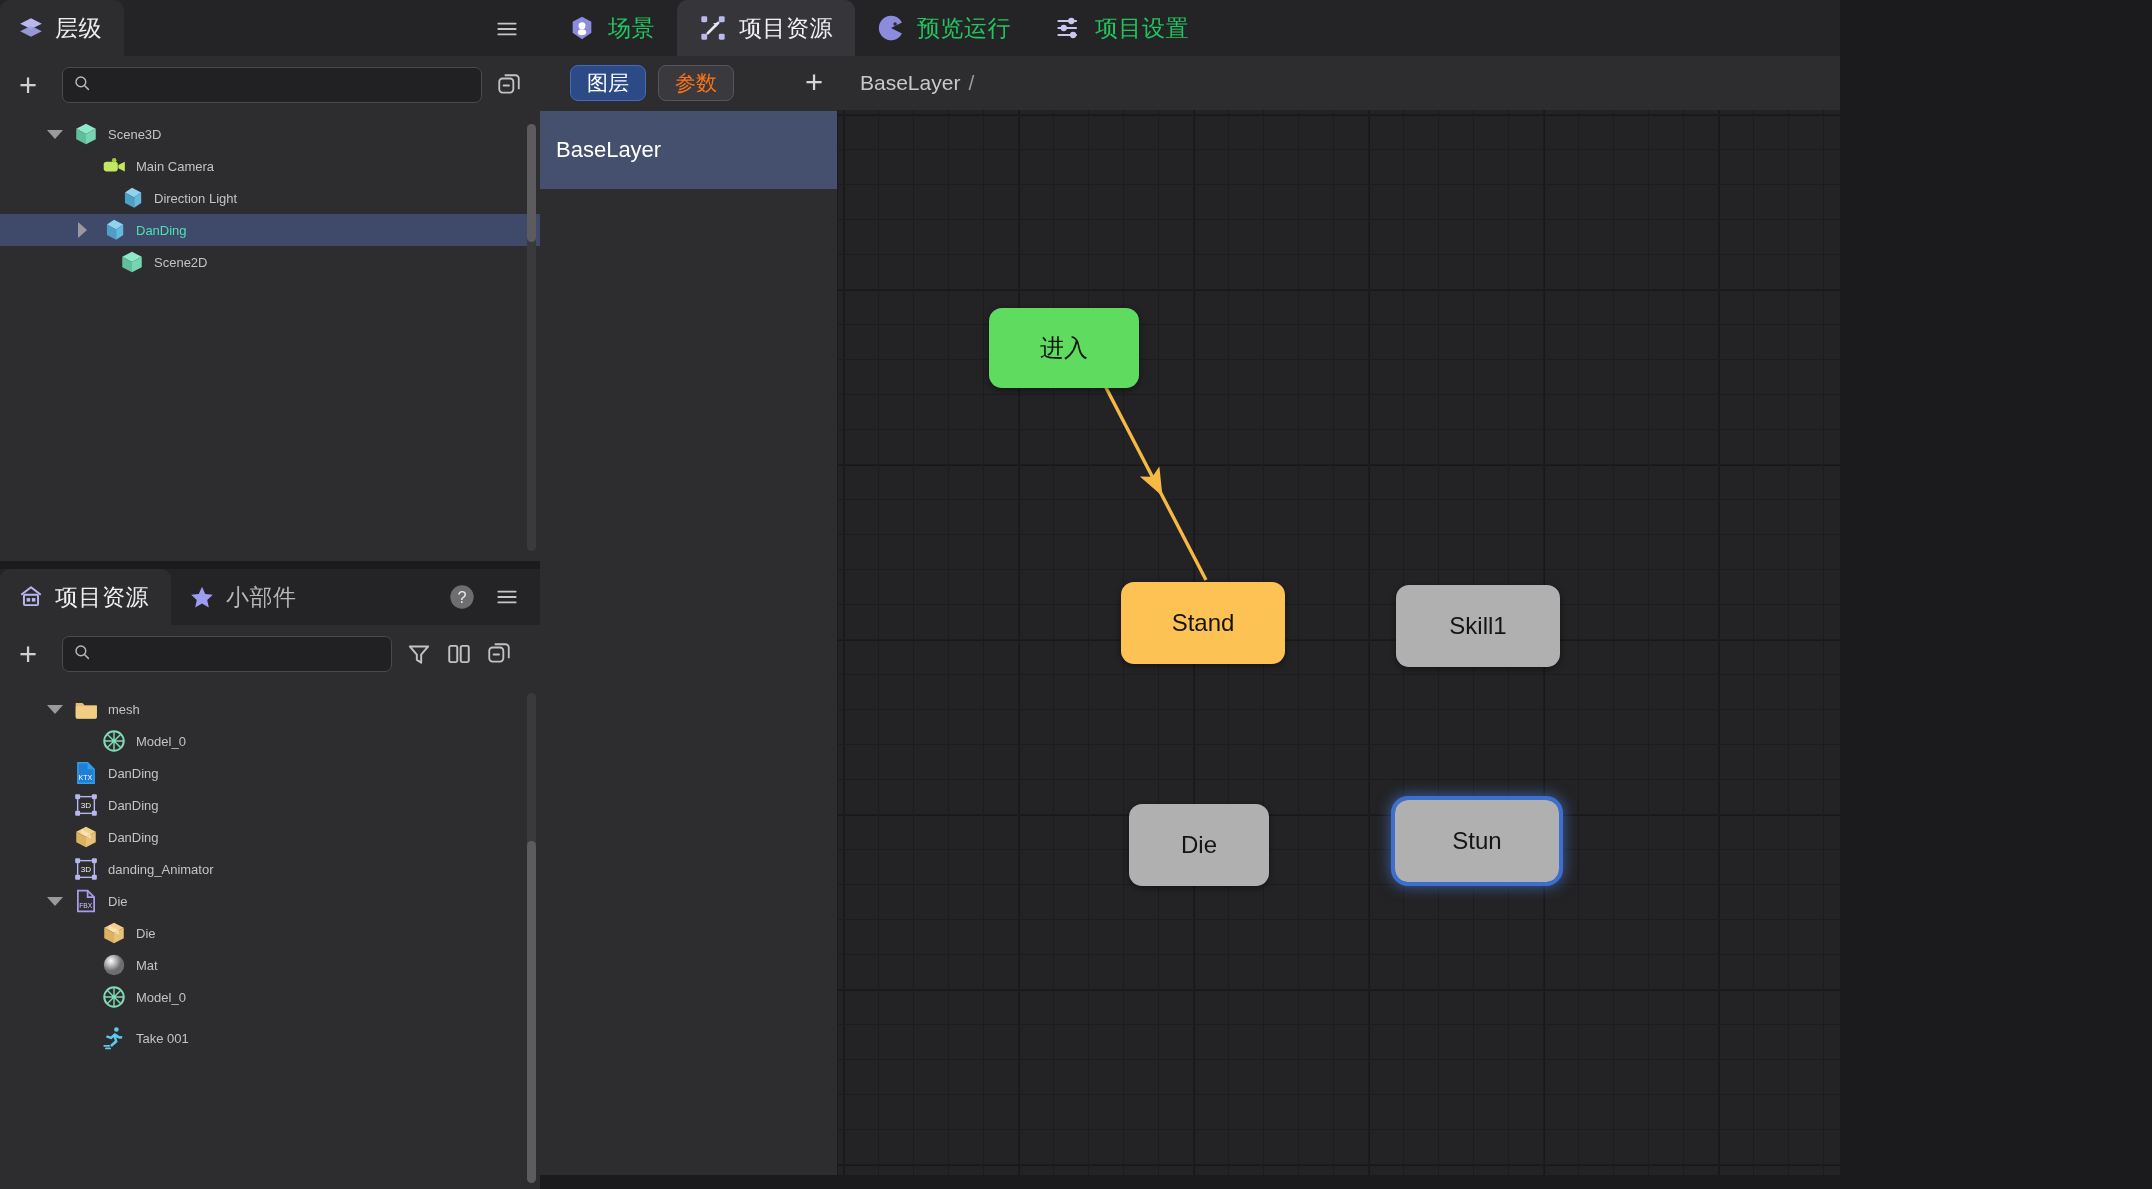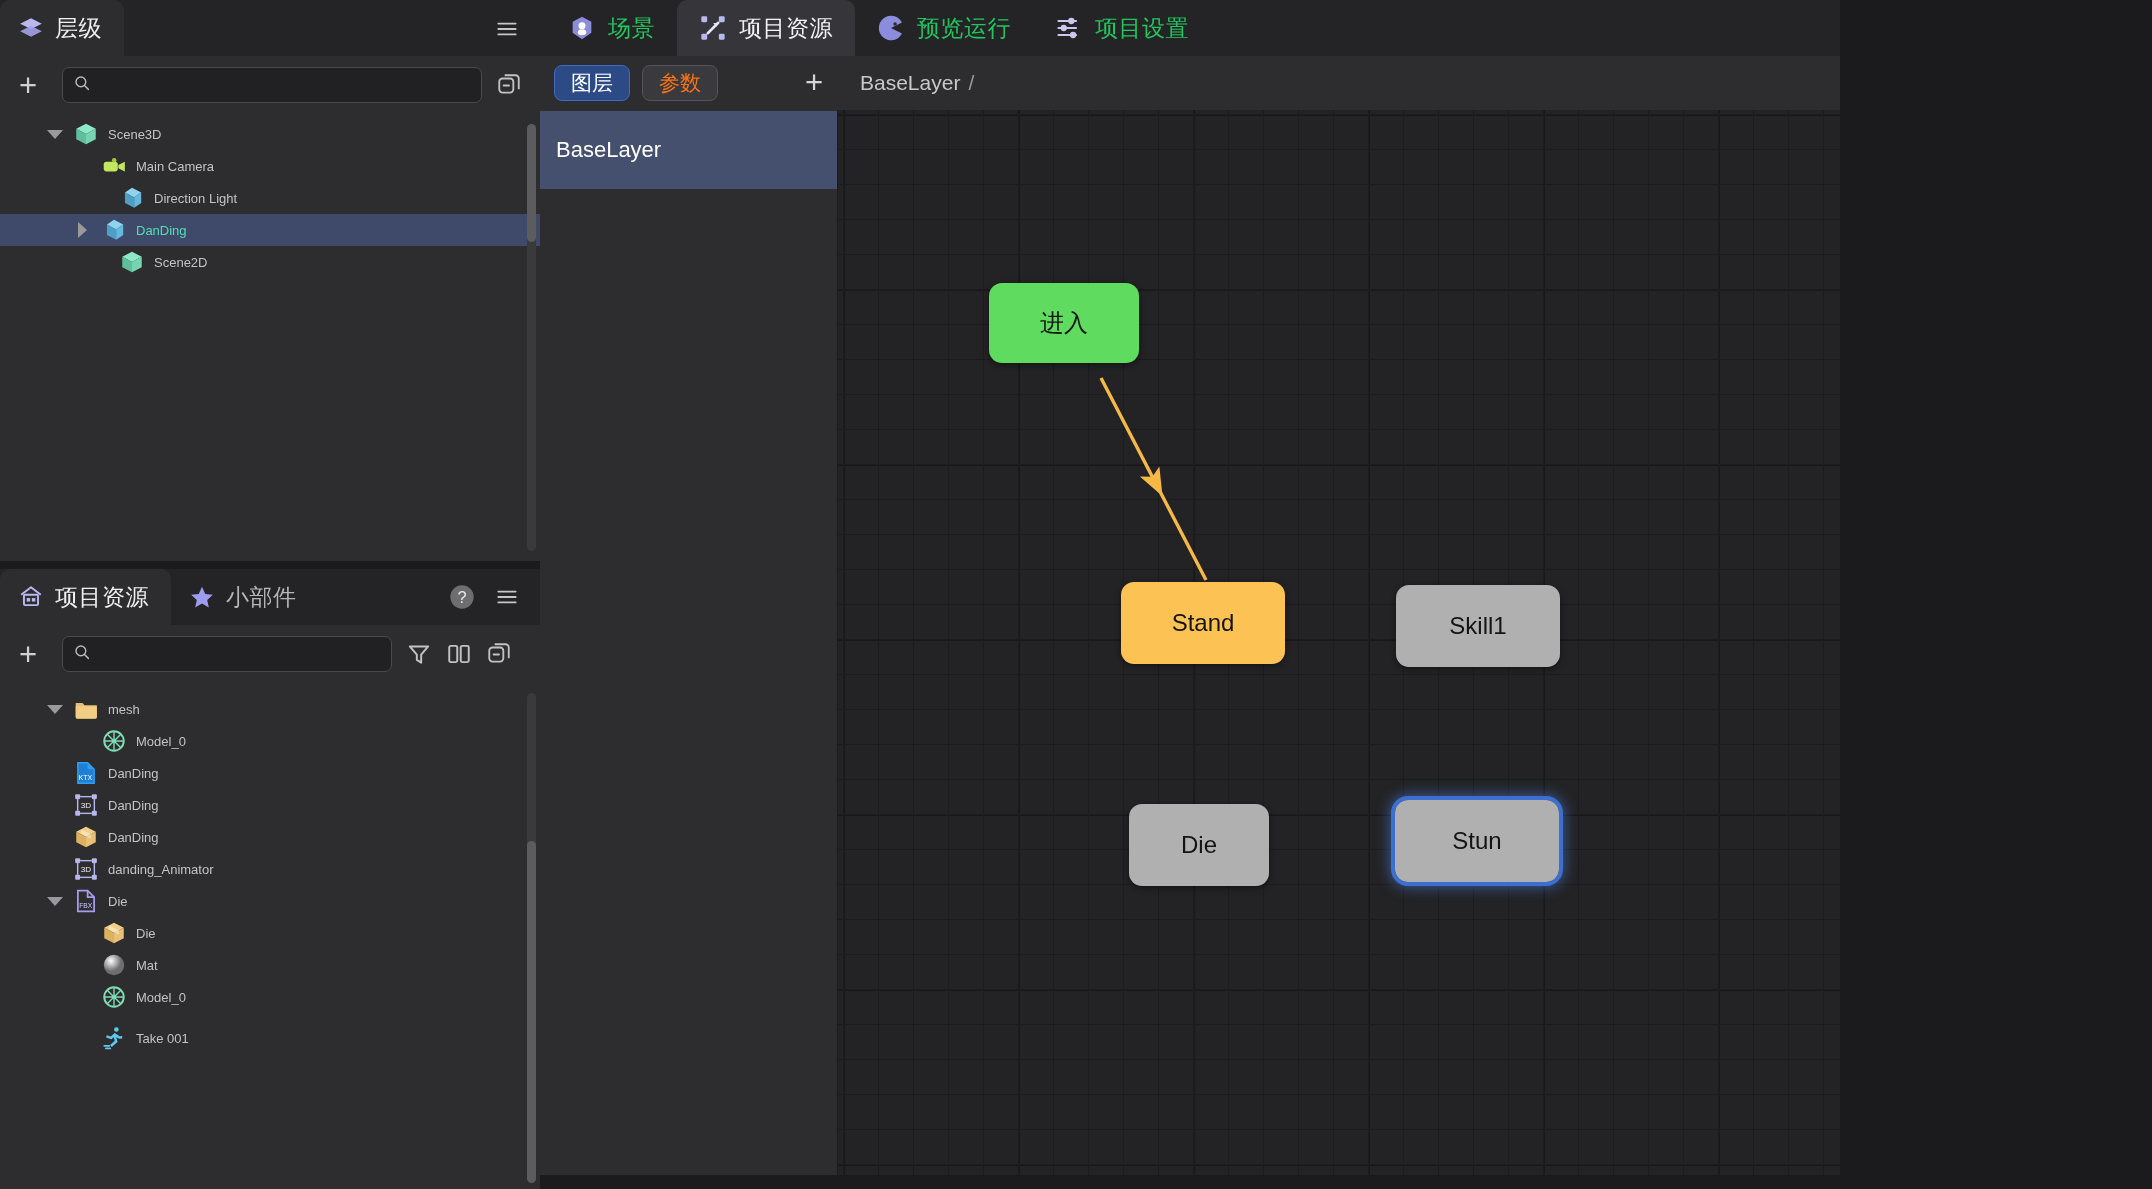--- a/index.html
+++ b/index.html
@@ -106,21 +106,21 @@
 
   .sm-toolbar {
     height: 54px; flex: 0 0 54px; display: flex; align-items: center;
     background: #2d2d2f; position: relative;
   }
   .sm-toolbar-left { width: 298px; display: flex; align-items: center; gap: 12px; padding-left: 14px; }
   .pillbtn {
     height: 36px; padding: 0 16px; border-radius: 8px; display: flex; align-items: center;
     font-size: 21px; color: #f97316; border: 1px solid #55555a; background: #3a3a3e; cursor: pointer;
   }
-  .pillbtn.active { background: #2b4a86; border-color: #3f6cc0; color: #ffffff; }
+  .pillbtn.active { background: #2b4a86; border-color: #3f6cc0; color: #ffffff; margin-left: 16px; }
   .addlayer {
     margin-left: auto; margin-right: 0; width: 48px; height: 40px;
     display: flex; align-items: center; justify-content: center;
     font-size: 31px; color: #d5d5d7; cursor: pointer; font-weight: 300;
   }
   .breadcrumb {
     flex: 1 1 auto; padding-left: 22px; font-size: 21px; color: #c8c8ca; display: flex; align-items: center; gap: 8px;
   }
   .breadcrumb .crumb { cursor: pointer; }
   .breadcrumb .sep { color: #9a9a9c; }
@@ -583,21 +583,21 @@
         <div class="layer-item selected">
           <span>BaseLayer</span>
         </div>
       </div>
 
       <div class="graph" id="graph-canvas">
         <svg class="edge-svg" id="edge-layer">
             <line x1="263" y1="268" x2="368" y2="470" stroke="#f5b944" stroke-width="3.4"></line>
             <polygon points="-13,-11 15,0 -13,11 -7,0" fill="#f5b944" transform="translate(317.6,373.04) rotate(62.53449990592069)"></polygon>
           </svg>
-      <div class="node entry" style="left: 151px; top: 173px; width: 150px; height: 80px;">
+      <div class="node entry" style="left: 151px; top: 198px; width: 150px; height: 80px;">
             <span>进入</span>
           </div>
           <div class="node active-state" style="left: 283px; top: 472px; width: 164px; height: 82px;">
             <span>Stand</span>
           </div>
           <div class="node normal" style="left: 558px; top: 475px; width: 164px; height: 82px;">
             <span>Skill1</span>
           </div>
           <div class="node normal" style="left: 291px; top: 694px; width: 140px; height: 82px;">
             <span>Die</span>

